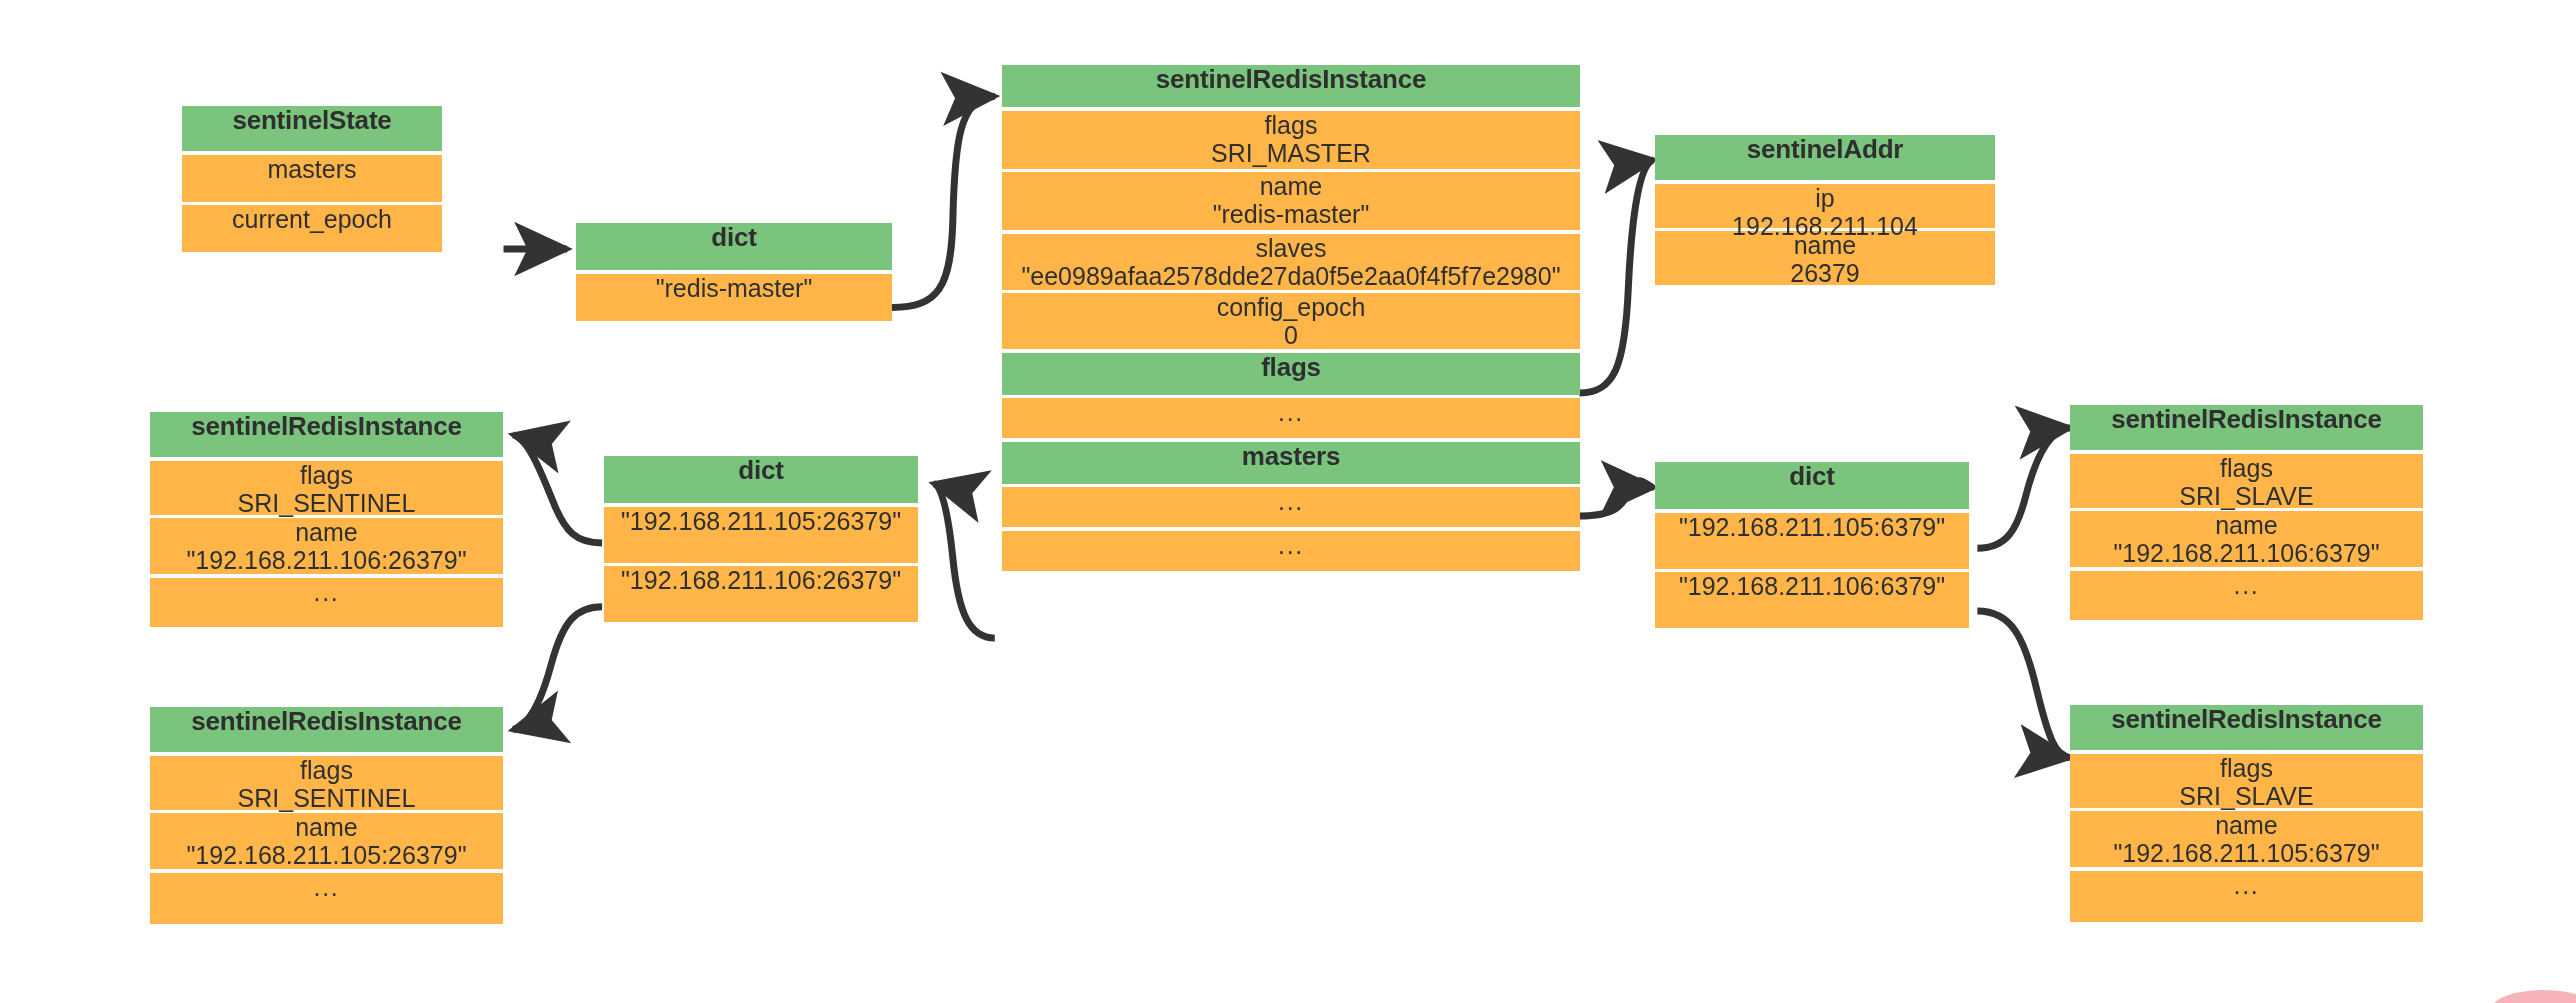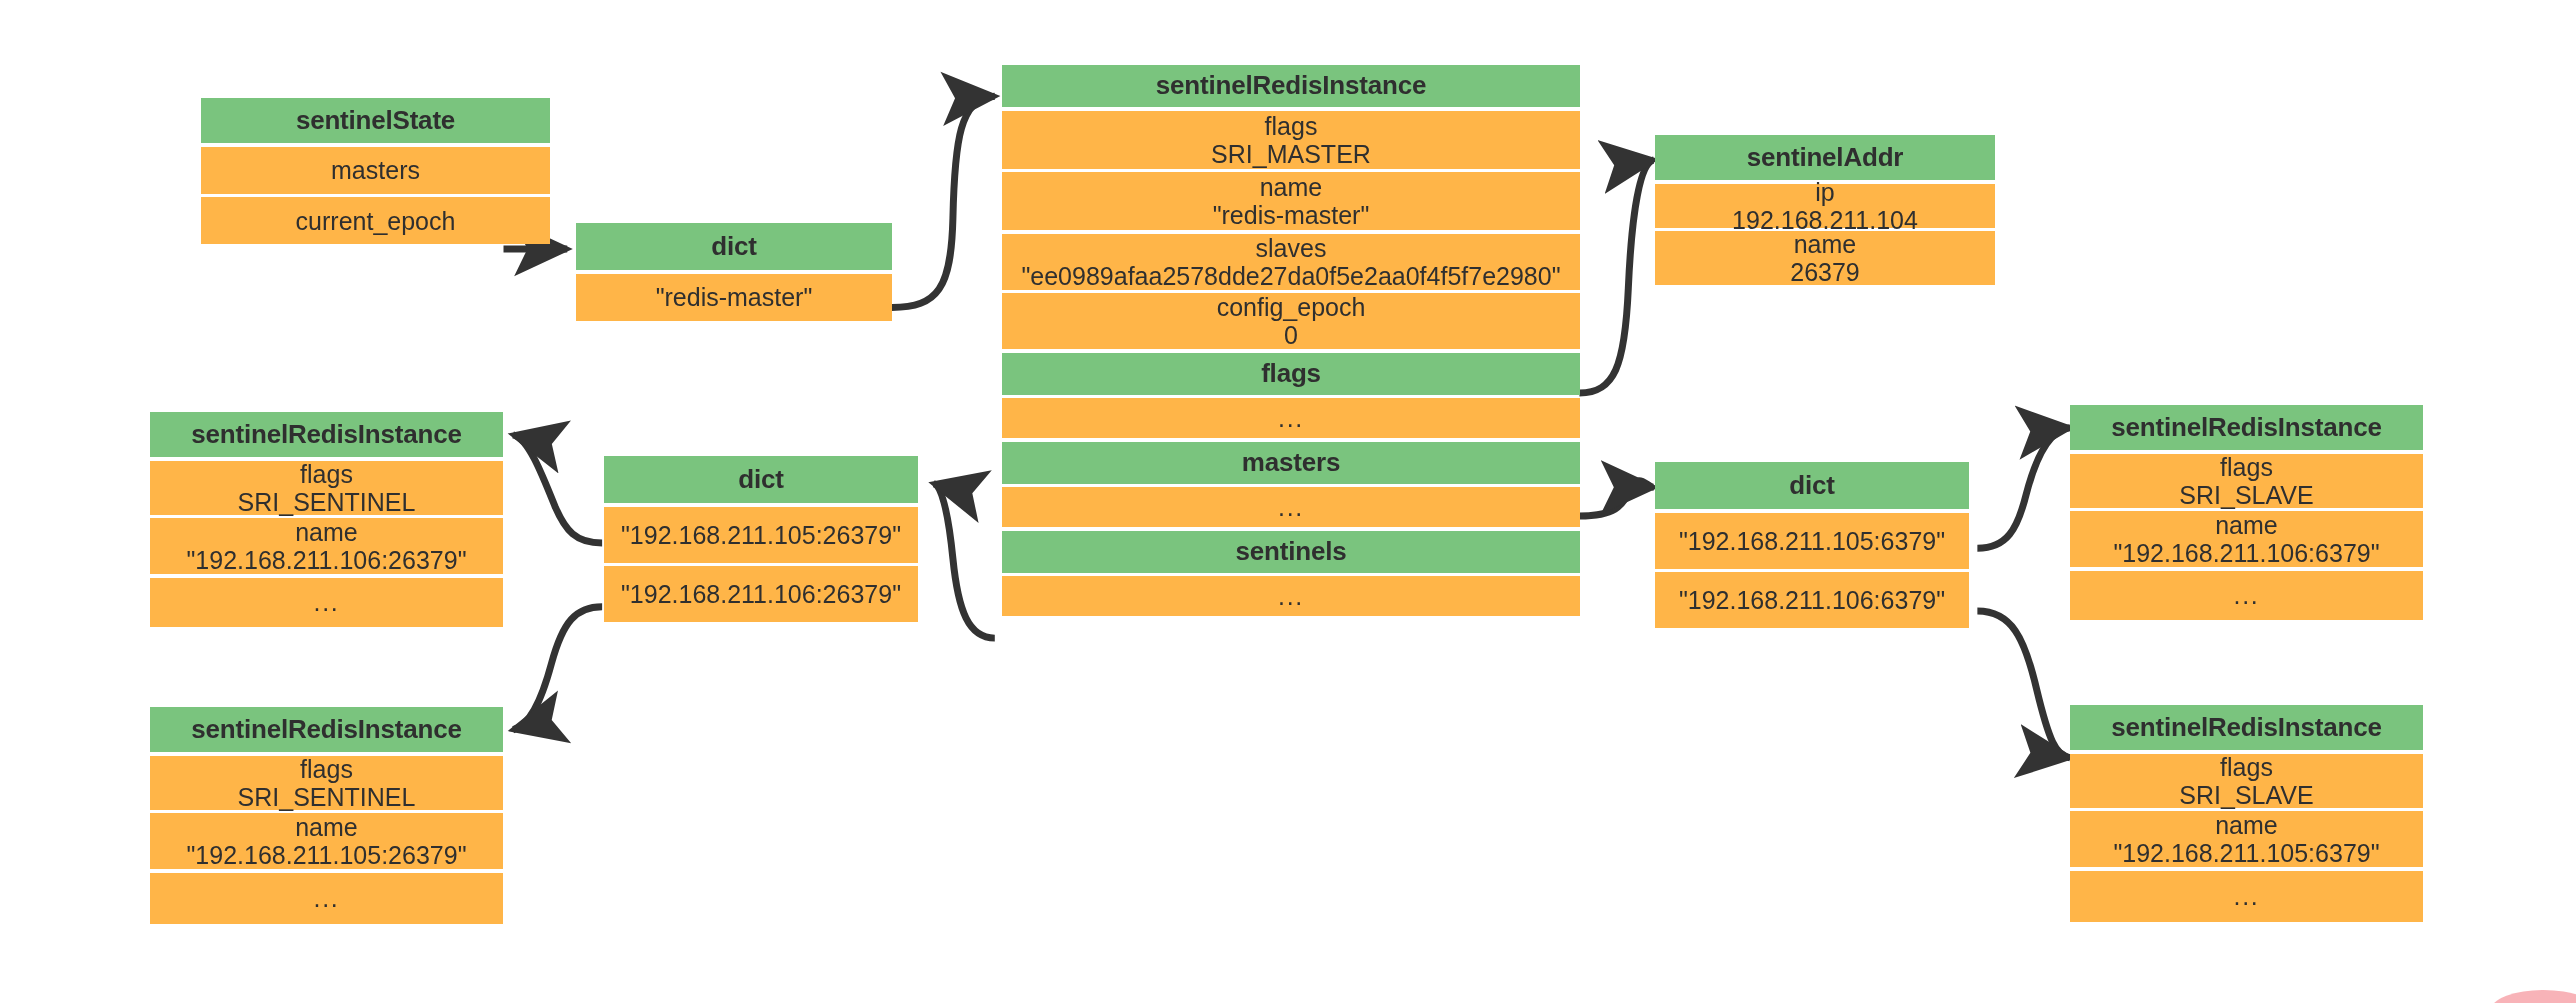--- a/index.html
+++ b/index.html
@@ -31,21 +31,21 @@
     position: absolute;
     z-index: 2;
     box-sizing: border-box;
   }
   .cell {
     box-sizing: border-box;
     width: 100%;
     display: flex;
     flex-direction: column;
     align-items: center;
-    justify-content: center;
+    justify-content: flex-start;
     text-align: center;
     color: #2f2f2f;
     line-height: 1.12;
     overflow: visible;
     white-space: nowrap;
   }
   .cell.header {
     background: #7ac47e;
     font-weight: bold;
     font-size: 26px;
@@ -103,21 +103,21 @@
 
     <path d="M 690,622 C 660,622 648,608 636,580 C 620,540 605,502 588,498" fill="none" stroke="#333333" stroke-width="8" marker-end="url(#ah)"></path>
 
     <path d="M 690,695 C 660,695 645,712 632,760 C 618,812 604,832 588,836" fill="none" stroke="#333333" stroke-width="8" marker-end="url(#ah)"></path>
 
     <path d="M 2266,628 C 2300,628 2312,606 2322,566 C 2334,520 2350,492 2372,490" fill="none" stroke="#333333" stroke-width="8" marker-end="url(#ah)"></path>
 
     <path d="M 2266,700 C 2305,700 2320,730 2334,790 C 2348,848 2356,866 2372,868" fill="none" stroke="#333333" stroke-width="8" marker-end="url(#ah)"></path>
   </svg>
 
-  <div class="node" style="left:182px; top:98px; width:349px;margin-left:19px;">
+  <div class="node" style="left:182px; top:106px; width:260px;">
     <div class="cell header" style="height:45px;">
       <span class="key">sentinelState</span>
     </div>
     <div class="cell field" style="height:47px;">
       <span class="key">masters</span>
     </div>
     <div class="cell field" style="height:47px;">
       <span class="key">current_epoch</span>
     </div>
   </div>
@@ -156,23 +156,20 @@
     </div>
     <div class="cell field" style="height:40px;">
       <span class="val dots">...</span>
     </div>
     <div class="cell header" style="height:42px;">
       <span class="key">masters</span>
     </div>
     <div class="cell field" style="height:40px;">
       <span class="val dots">...</span>
     </div>
-    <div class="cell header" style="height:42px;">
-      <span class="key">sentinels</span>
-    </div>
     <div class="cell field" style="height:40px;">
       <span class="val dots">...</span>
     </div>
   </div>
 
   <div class="node" style="left:1655px; top:135px; width:340px;">
     <div class="cell header" style="height:45px;">
       <span class="key">sentinelAddr</span>
     </div>
     <div class="cell field" style="height:44px;">

